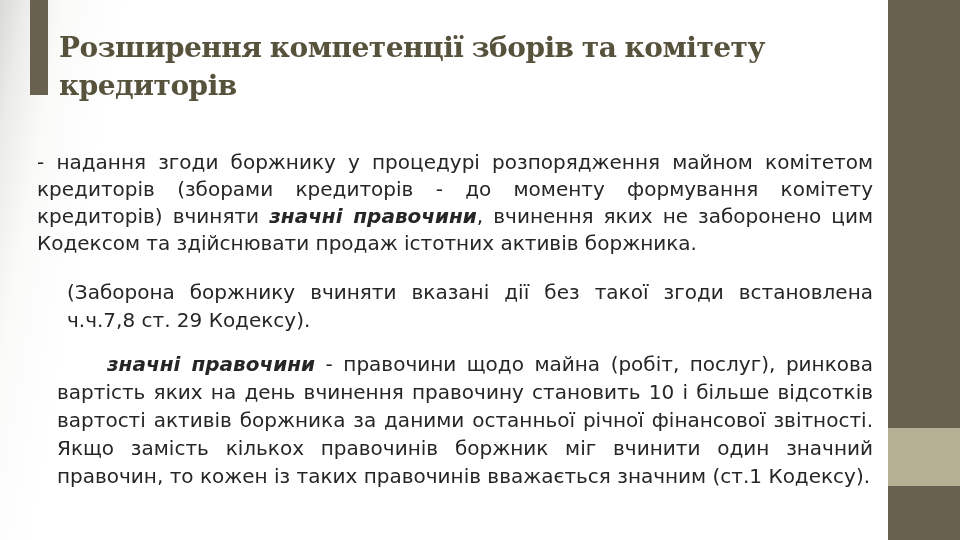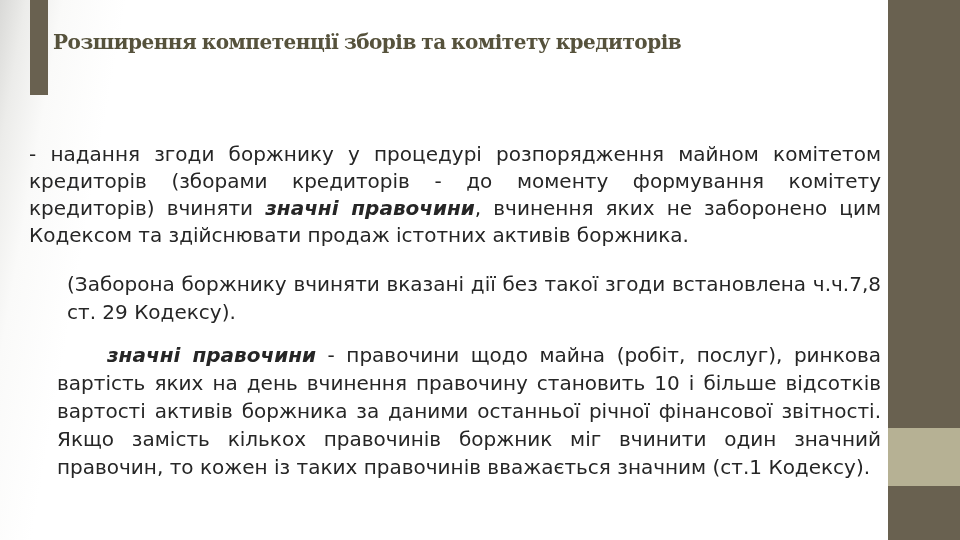--- a/index.html
+++ b/index.html
@@ -34,42 +34,42 @@
   .right-bar .light-band {
     position: absolute;
     left: 0;
     top: 428px;
     width: 100%;
     height: 58px;
     background: #b6b194;
   }
   .title {
     position: absolute;
-    left: 53px;
+    left: 59px;
     top: 10px;
     width: 840px;
     font-family: "DejaVu Serif", "Liberation Serif", serif;
     font-weight: bold;
-    font-size: 20px;
+    font-size: 28px;
     line-height: 38px;
     letter-spacing: -0.5px;
     word-spacing: -1px;
     color: #56523c;
   }
   .body-text {
     position: absolute;
     left: 21px;
     top: 133px;
     width: 868px;
     font-size: 20px;
     color: #262626;
     text-align: justify;
   }
   .body-text p {
-    margin: 8px;
+    margin: 16px;
     padding: 0;
   }
   .p1 {
     line-height: 27px;
   }
   .p2 {
     margin-top: 21px !important;
     margin-left: 46px !important;
     line-height: 28px;
   }

